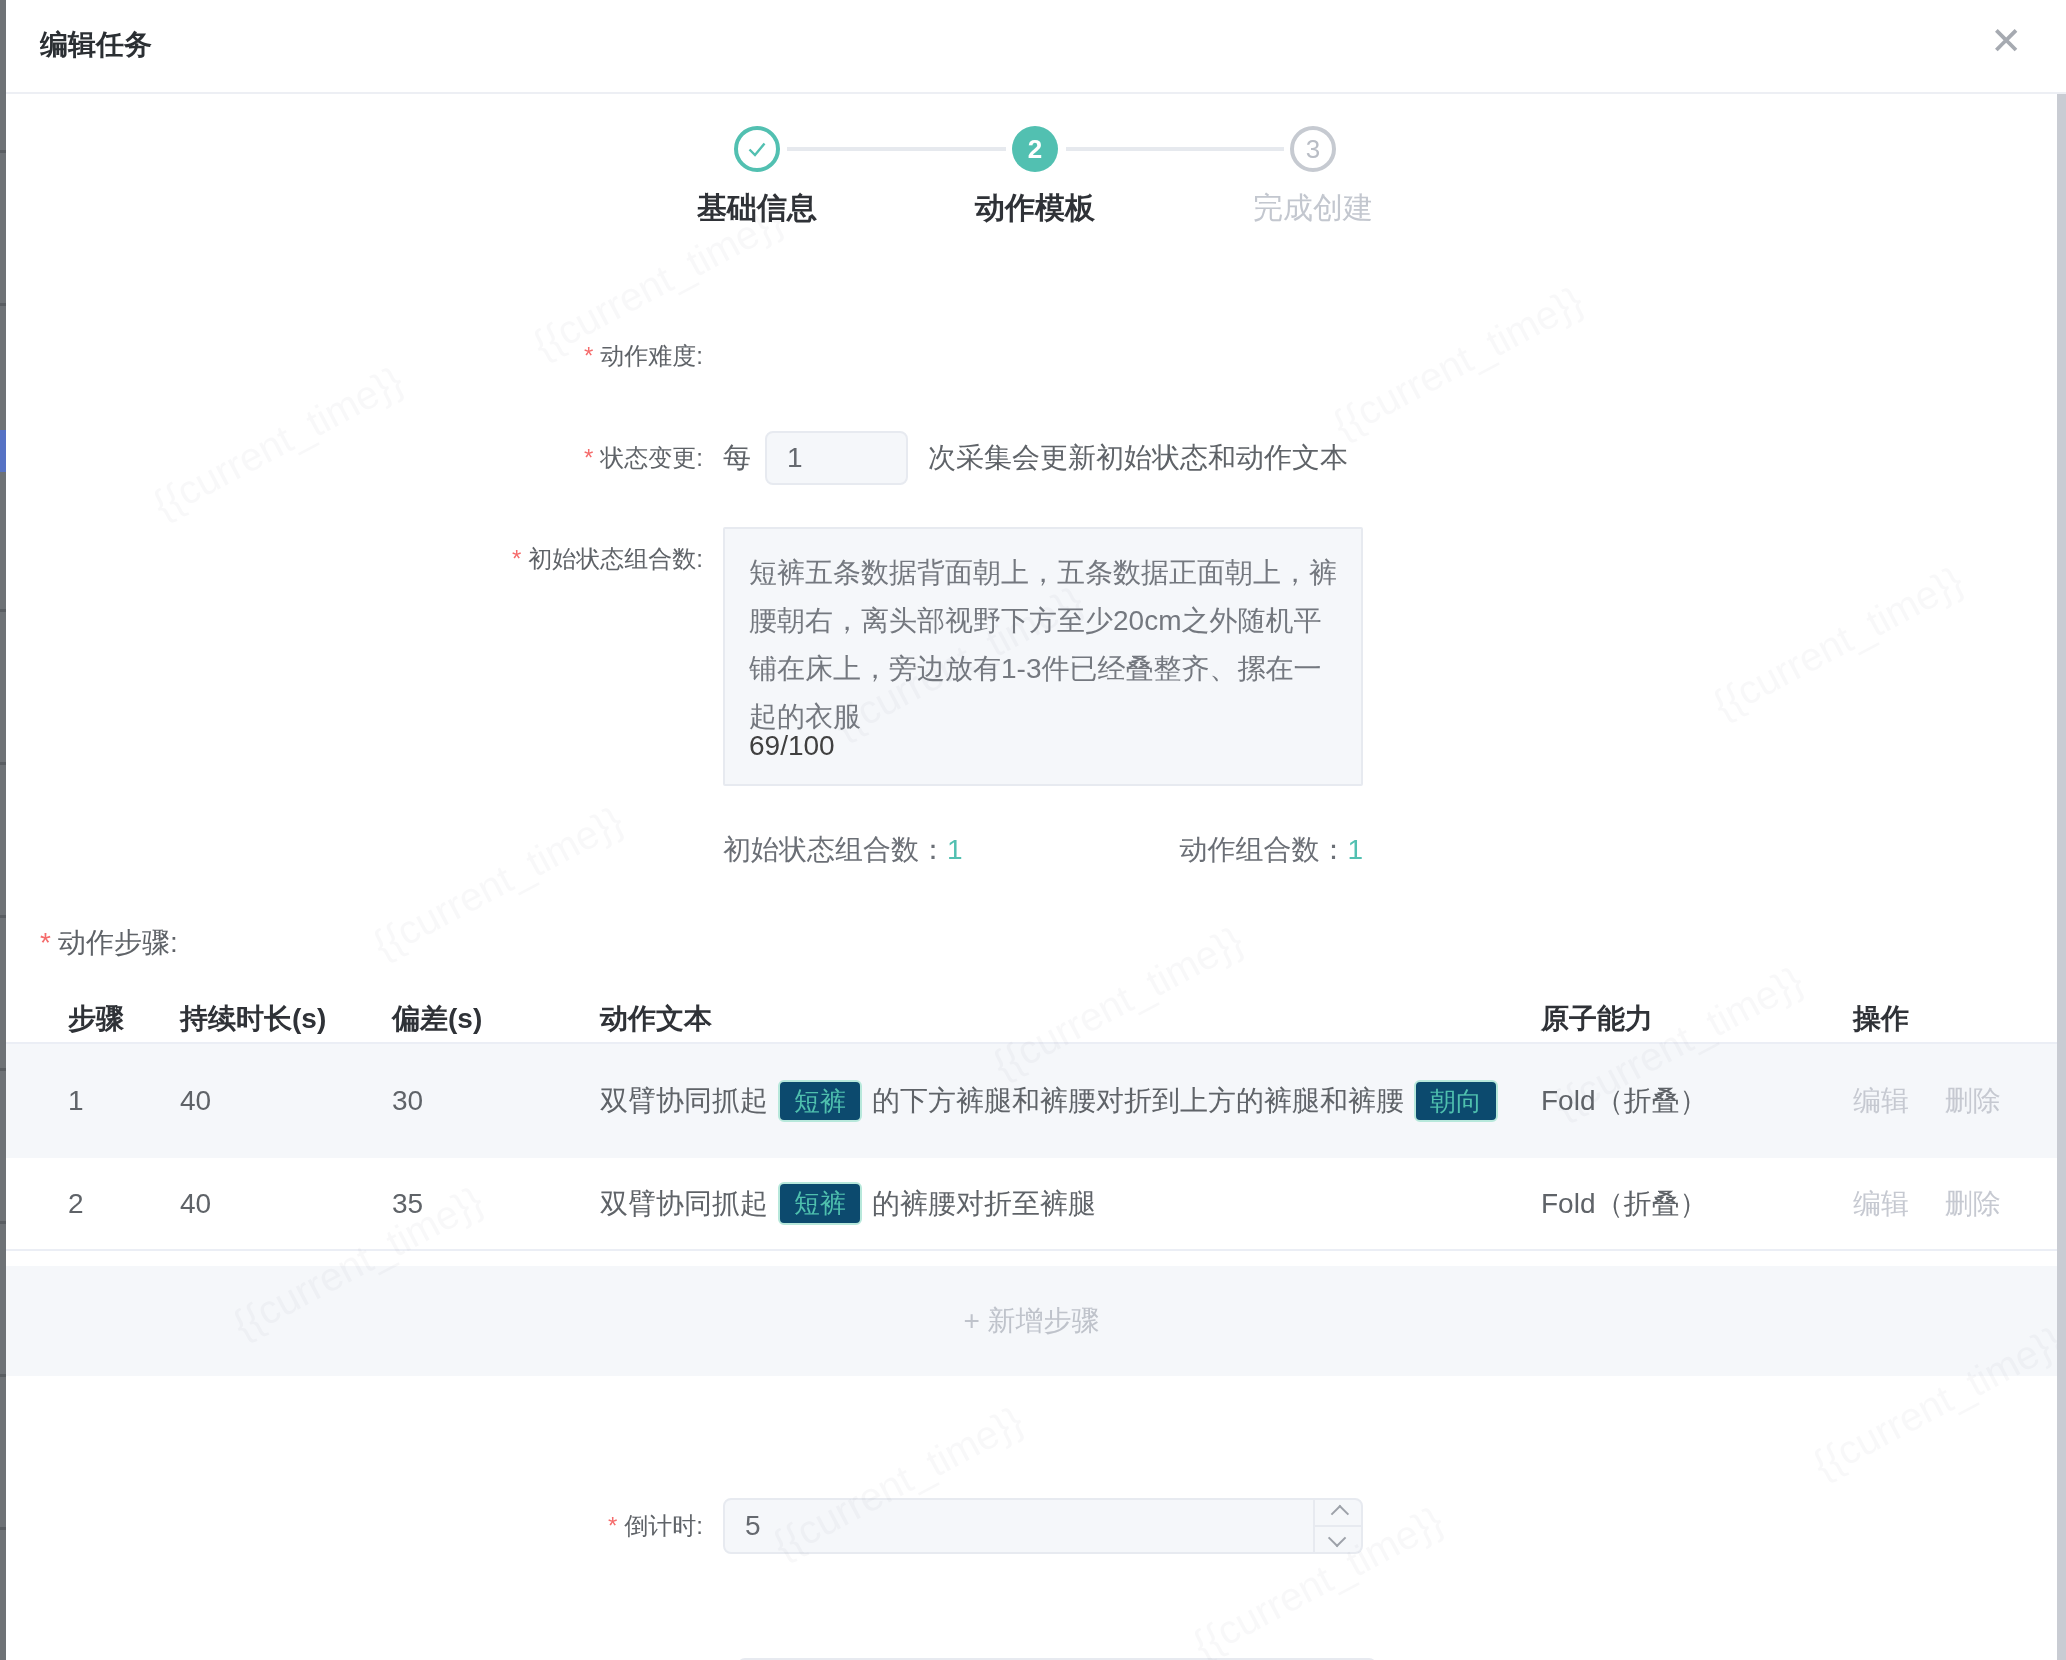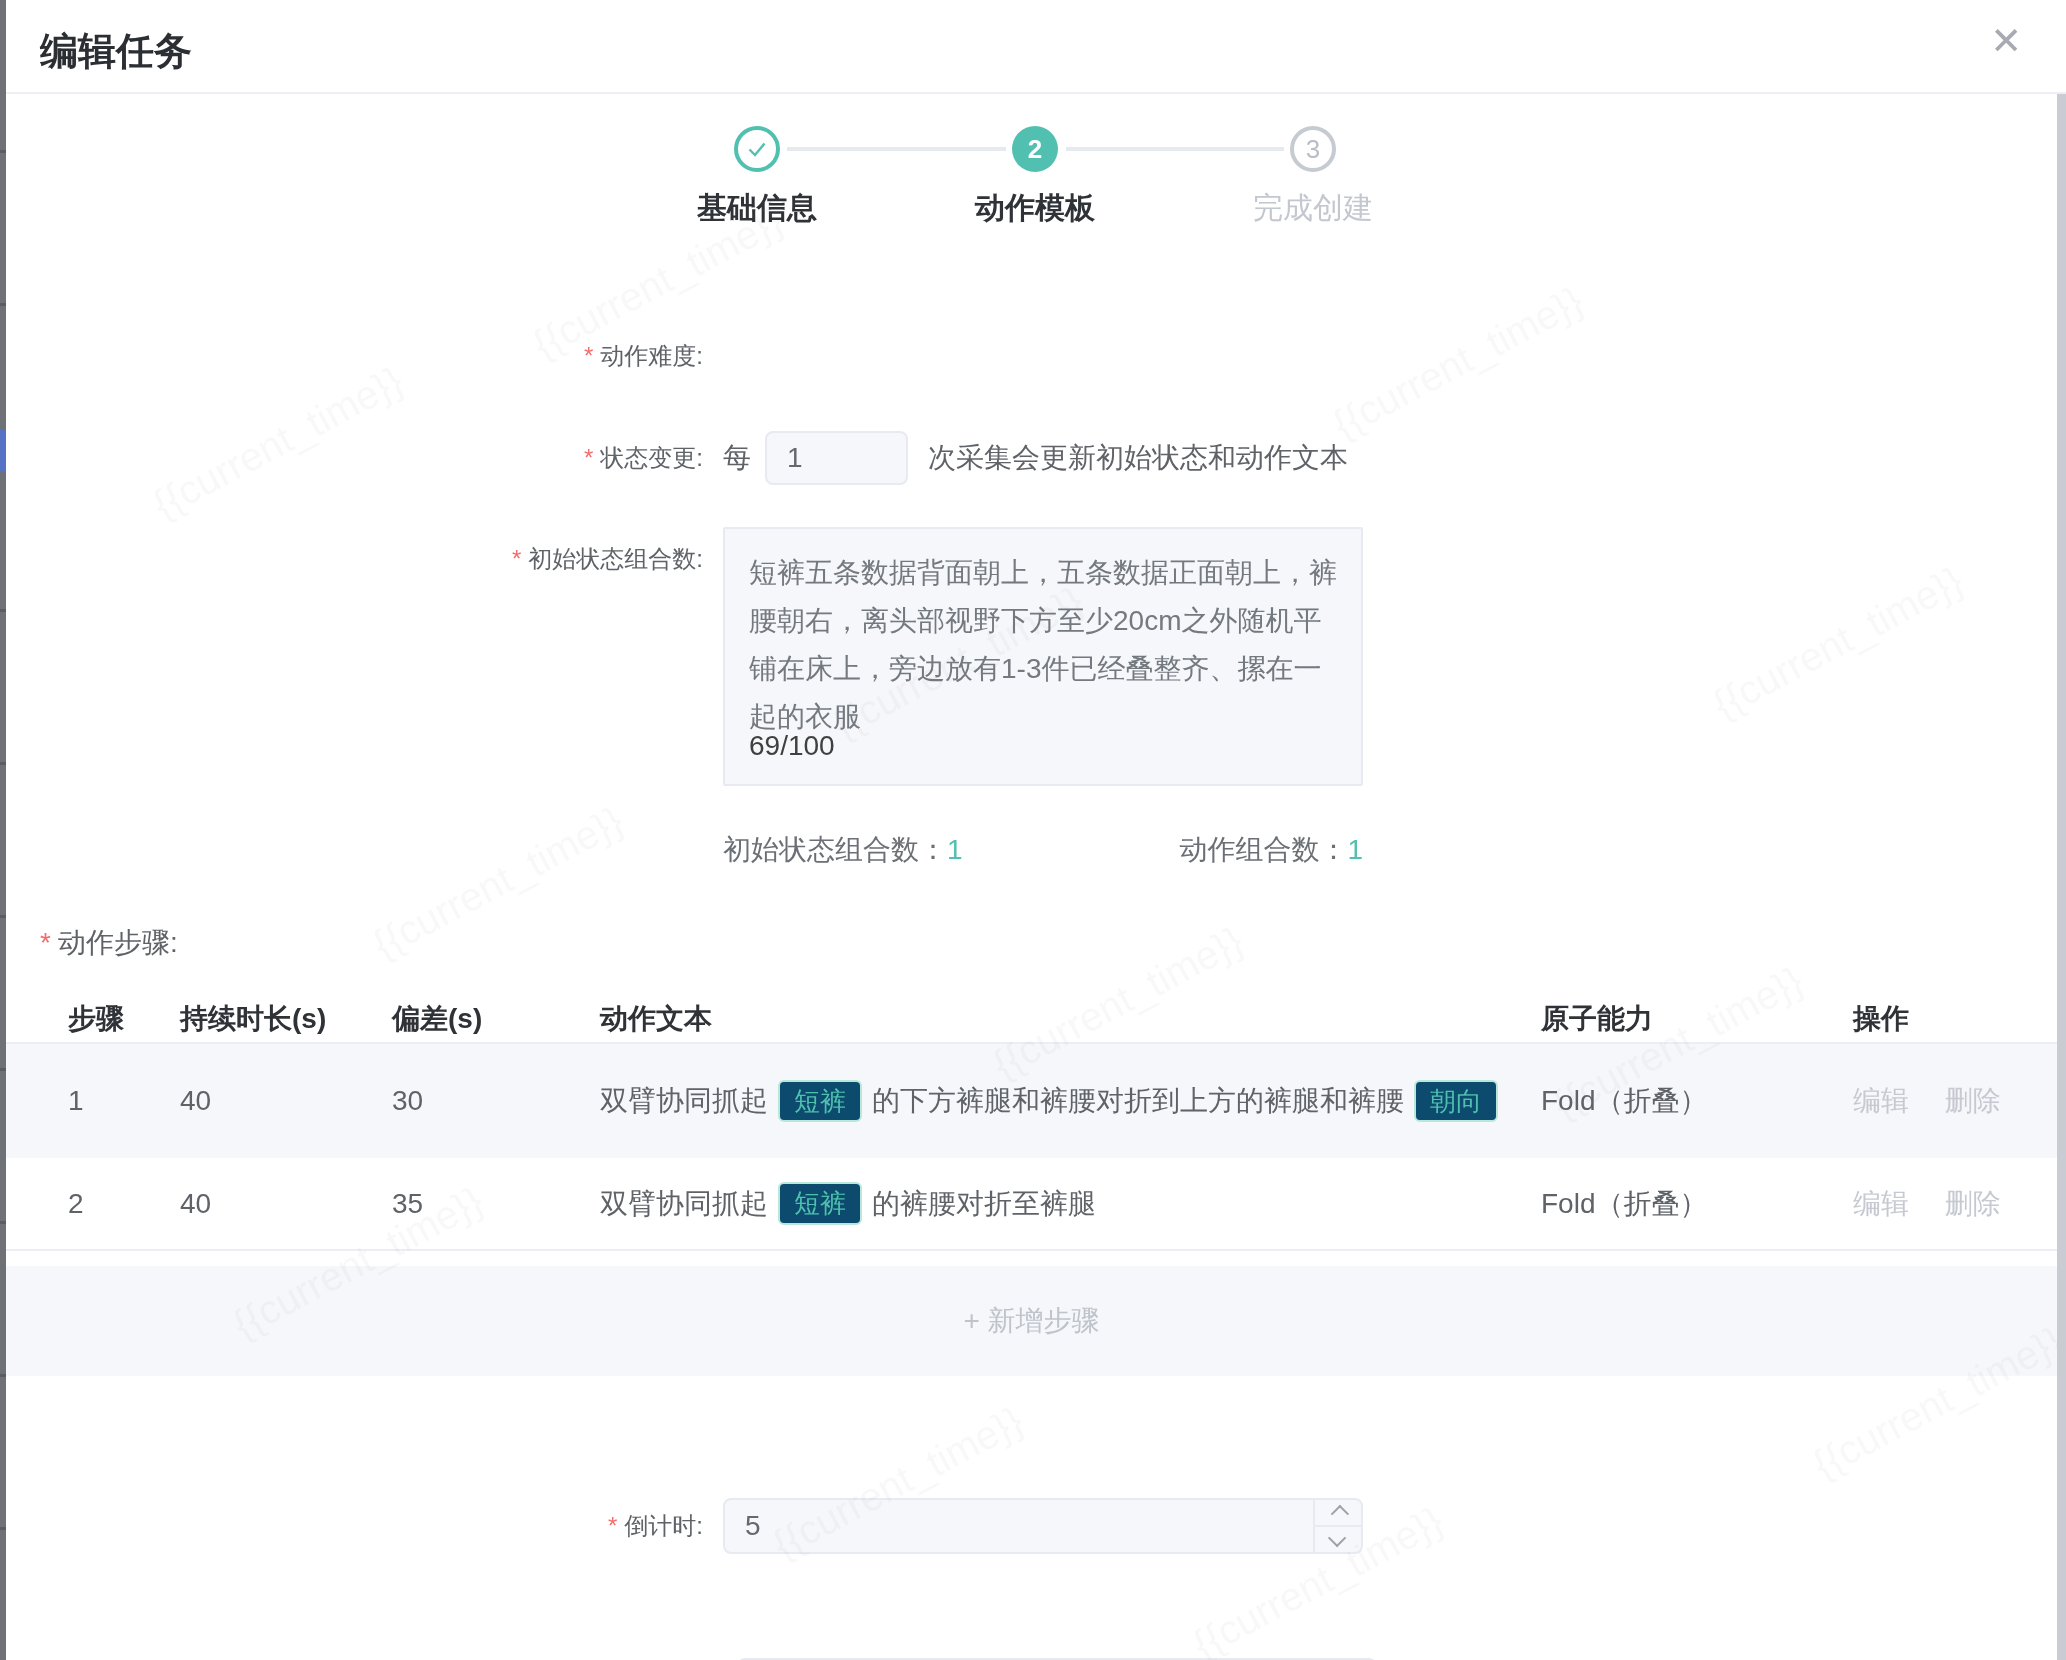--- a/index.html
+++ b/index.html
@@ -11,21 +11,21 @@
   .wm{position:absolute;transform:rotate(-28deg);font-size:40px;color:rgba(120,130,150,.055);white-space:nowrap;}
 
   
   .left-strip{position:absolute;left:0;top:0;width:6px;height:100%;z-index:4;
               background:repeating-linear-gradient(180deg,#6e7276 0 150px,#5a5e62 150px 153px);}
   .strip-accent{position:absolute;left:0;top:430px;width:6px;height:42px;background:#5672c4;}
   .scroll-strip{position:absolute;right:0;top:94px;bottom:0;width:9px;background:#c9ccd3;z-index:4;}
 
   
   .dlg-header{position:absolute;left:6px;right:0;top:0;height:92px;background:#fff;border-bottom:2px solid #edeff4;z-index:2;}
-  .dlg-title{position:absolute;left:34px;top:26px;font-size:38px;font-weight:700;color:#2b2f33;}
+  .dlg-title{position:absolute;left:34px;top:26px;font-size:28px;font-weight:700;color:#2b2f33;}
   .dlg-close{position:absolute;right:44px;top:22px;font-size:38px;color:#a6aab1;cursor:pointer;line-height:1;}
 
   
   .stepper{position:absolute;left:618px;top:126px;width:835px;height:110px;z-index:2;}
   .conn{position:absolute;top:21px;height:4px;background:#e6e9ee;}
   .conn1{left:169px;width:219px;}
   .conn2{left:448px;width:218px;}
   .step{position:absolute;top:0;width:278px;text-align:center;cursor:pointer;}
   .step1{left:0;} .step2{left:278px;} .step3{left:556px;}
   .circ{width:46px;height:46px;border-radius:50%;margin:0 auto;box-sizing:border-box;

